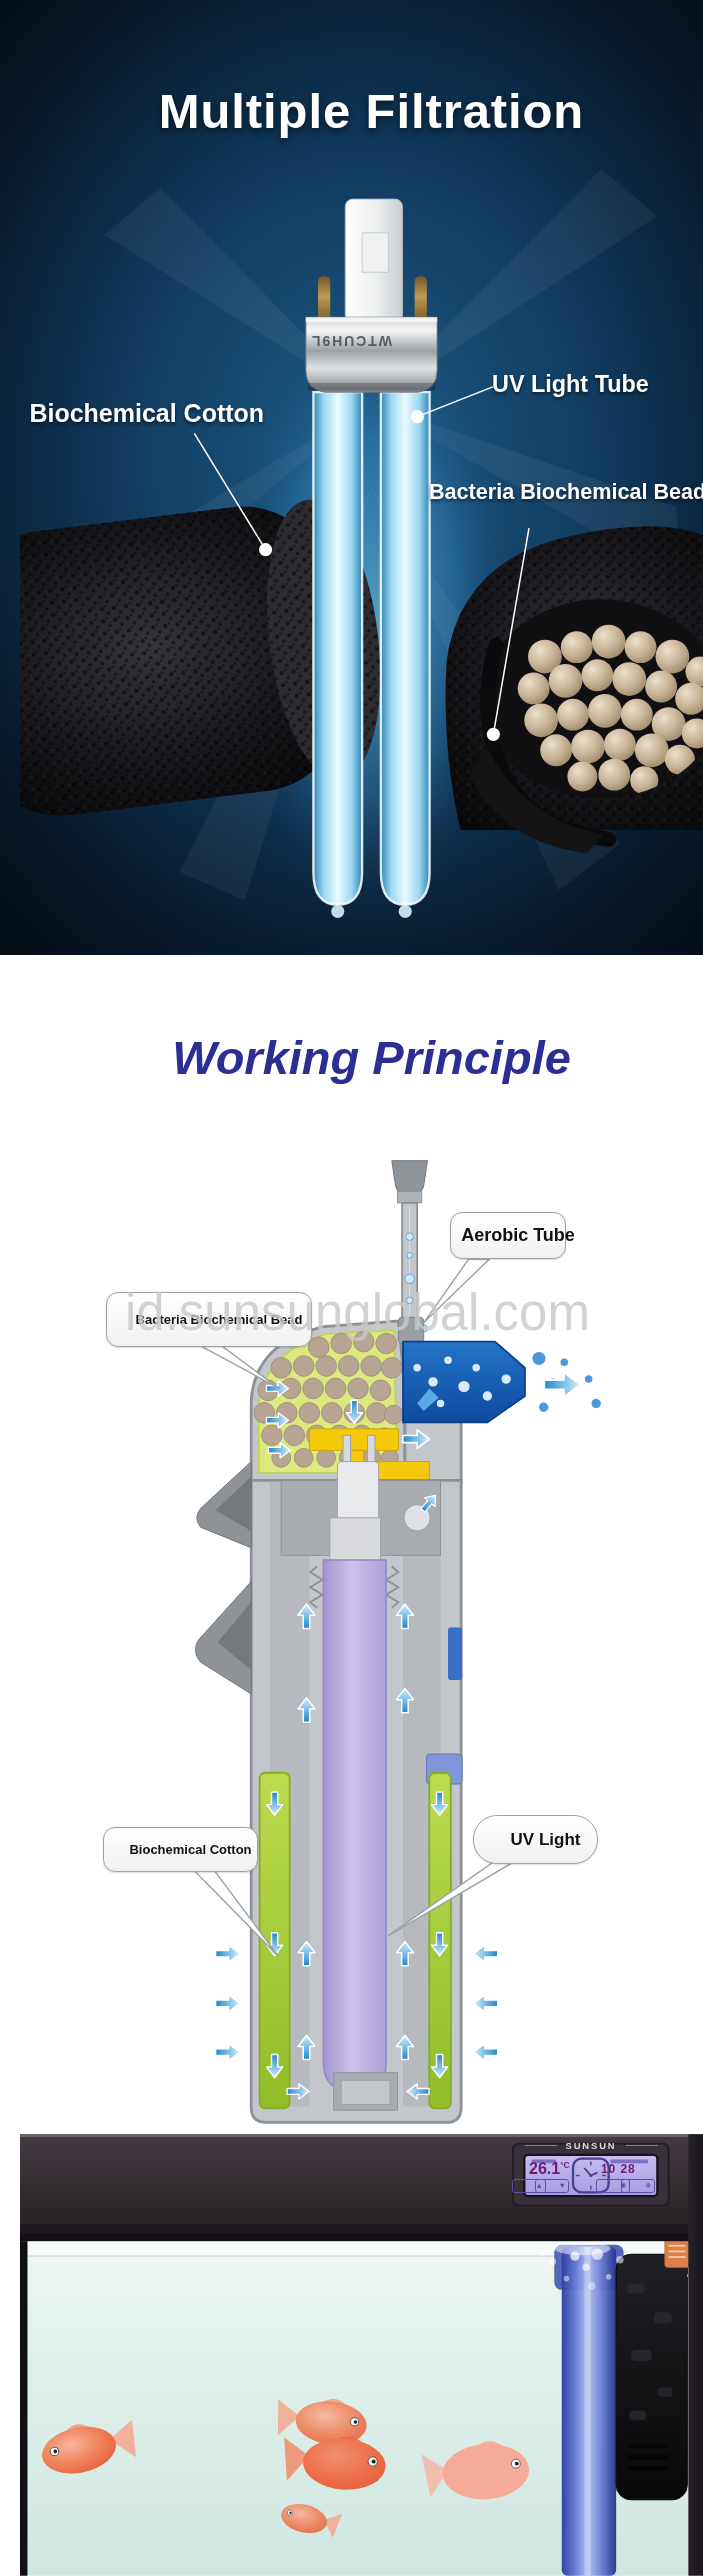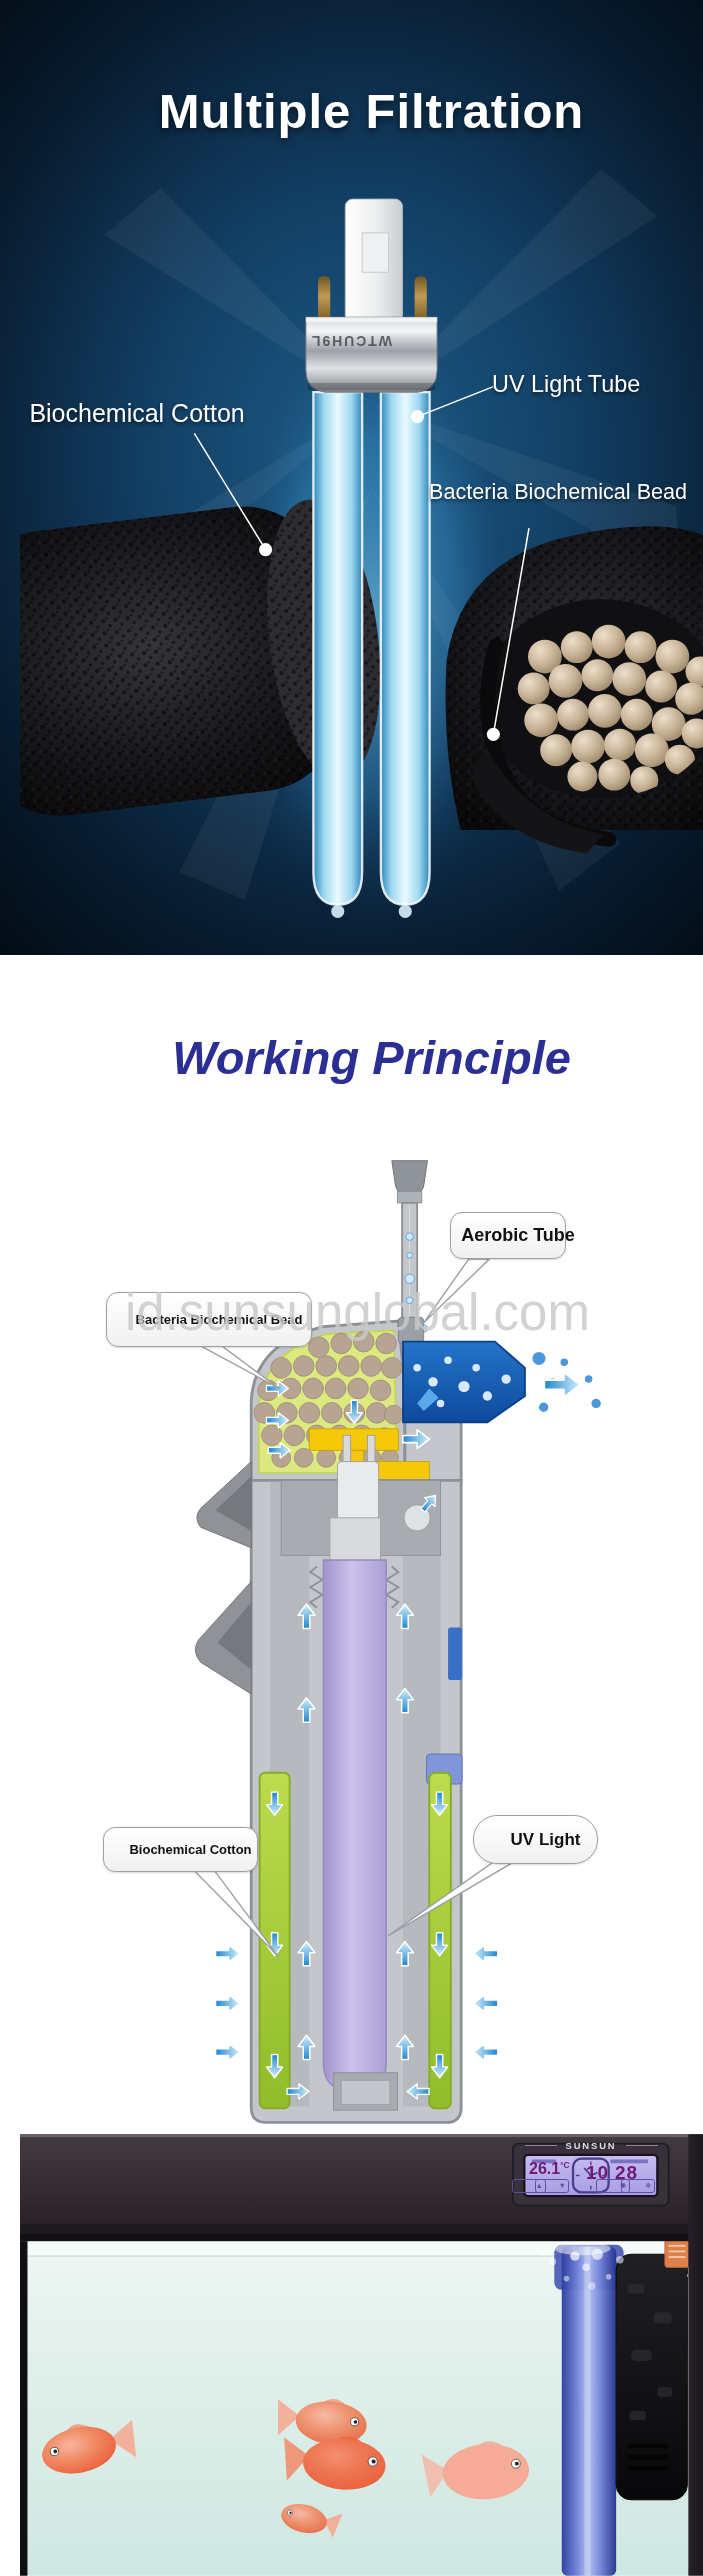--- a/index.html
+++ b/index.html
@@ -5,21 +5,21 @@
   html,body{margin:0;padding:0;background:#fff;}
   #app{position:relative;width:703px;height:2576px;overflow:hidden;background:#fff;
        font-family:"Liberation Sans",sans-serif;}
   .abs{position:absolute;padding-left:20px;}
   
   #hero{left:0;top:0;width:703px;height:955px;
     background:
       radial-gradient(ellipse 581px 713px at 50% 48%, #1d5d8a 0%, #123e63 38%, #081c30 70%, #02070d 100%);}
   #hero-title{left:0;top:83px;width:703px;text-align:center;color:#fff;
     font-size:49px;font-weight:700;letter-spacing:0.9px;text-shadow:0 2.8px 7.5px rgba(0,0,0,.55);}
-  .hero-label{color:#fff;font-weight:400;text-shadow:0 1.9px 3.8px rgba(0,0,0,.6);white-space:nowrap;}
+  .hero-label{color:#fff;font-weight:700;text-shadow:0 1.9px 3.8px rgba(0,0,0,.6);white-space:nowrap;}
   #label-cotton{left:9.4px;top:399px;font-size:25px;}
   #label-uvtube{left:472px;top:371px;font-size:23.4px;}
   #label-bead{left:409px;top:479px;font-size:21.6px;}
   #lamp-print{left:309px;top:333px;width:84px;text-align:center;transform:rotate(180deg);
     color:#3f4348;font-size:14px;font-weight:700;letter-spacing:1.9px;opacity:.8;}
   
   #principle{left:0;top:955px;width:703px;height:1180px;background:#fff;}
   #wp-title{left:0;top:1030px;width:703px;text-align:center;color:#2b2e92;
     font-size:47px;font-weight:700;font-style:italic;}
   .callout{background:linear-gradient(#ffffff,#f1f1f2);border:1.9px solid #9aa0a5;border-radius:12.2px;
@@ -32,21 +32,21 @@
   #watermark{left:105px;top:1283px;font-size:51px;color:#c9c9c9;opacity:.82;z-index:30;
     letter-spacing:0px;pointer-events:none;}
   
   #aquarium{left:0;top:2134px;width:703px;height:442px;}
   #panel-brand{left:493px;top:2140px;width:156px;display:flex;align-items:center;gap:9px;
     color:#ded9e2;font-size:9.4px;font-weight:700;letter-spacing:1.9px;justify-content:center;}
   #panel-brand .rule{flex:0 0 32px;height:0.9px;background:#8c8390;}
   .lcd-txt{font-family:Liberation Sans, sans-serif;color:#701a75;font-weight:700;z-index:20;}
   #lcd-temp{left:509px;top:2160px;font-size:16px;}
   #lcd-temp .unit{font-size:8.4px;vertical-align:super;}
-  #lcd-time{left:566px;top:2162px;font-size:19px;letter-spacing:0.9px;}
+  #lcd-time{left:581px;top:2162px;font-size:12px;letter-spacing:0.9px;}
   .lcd-btn{width:12.2px;height:12.2px;border:1.4px solid #5b50a2;border-radius:2.8px;color:#5b50a2;
     font-size:7.5px;line-height:12.2px;text-align:center;z-index:20;}
   svg{display:block;}
 </style>
 </head>
 <body>
 
 <div id="app">
 
   <div id="hero" class="abs">

